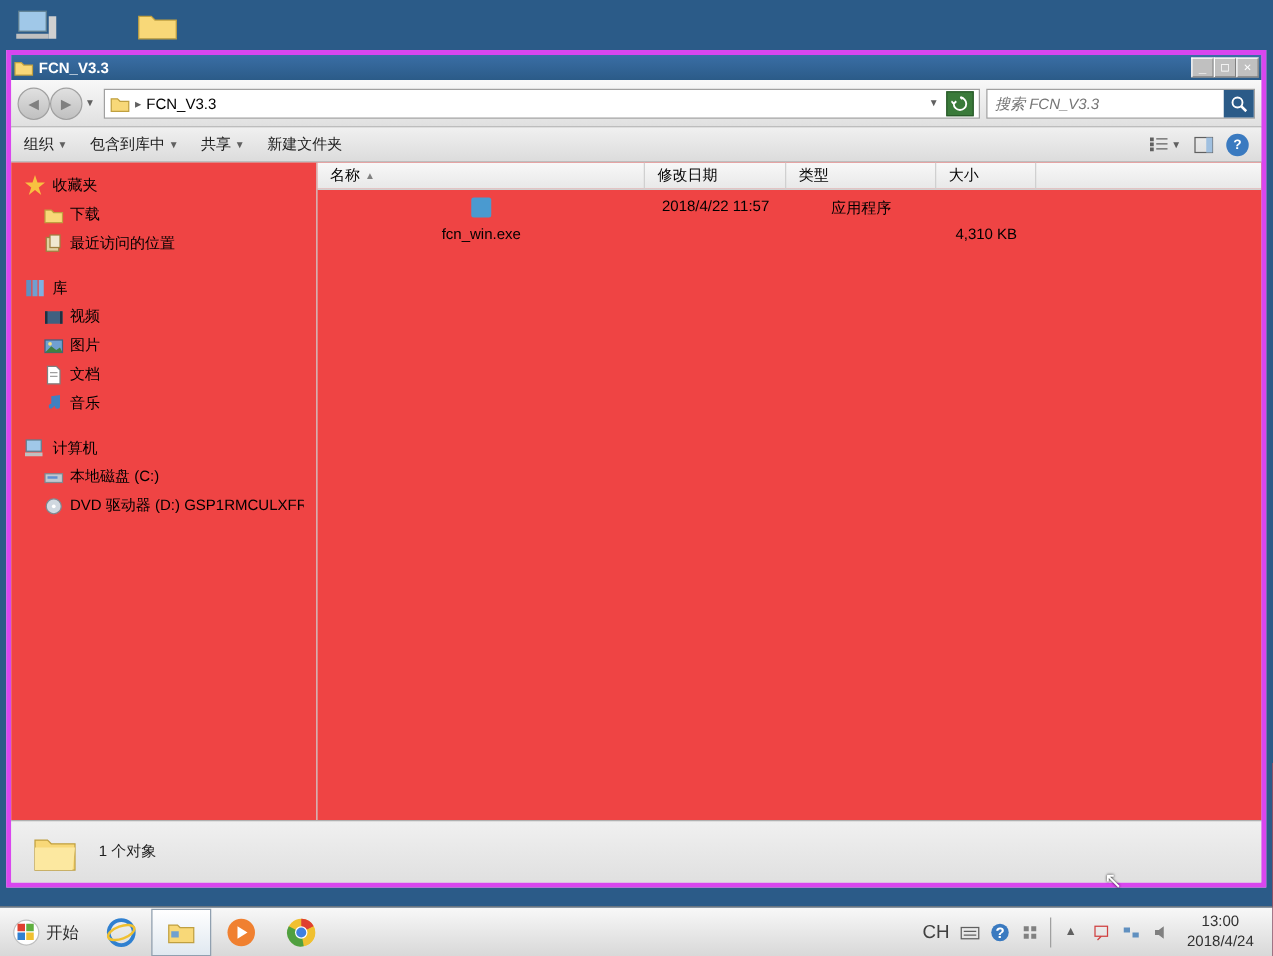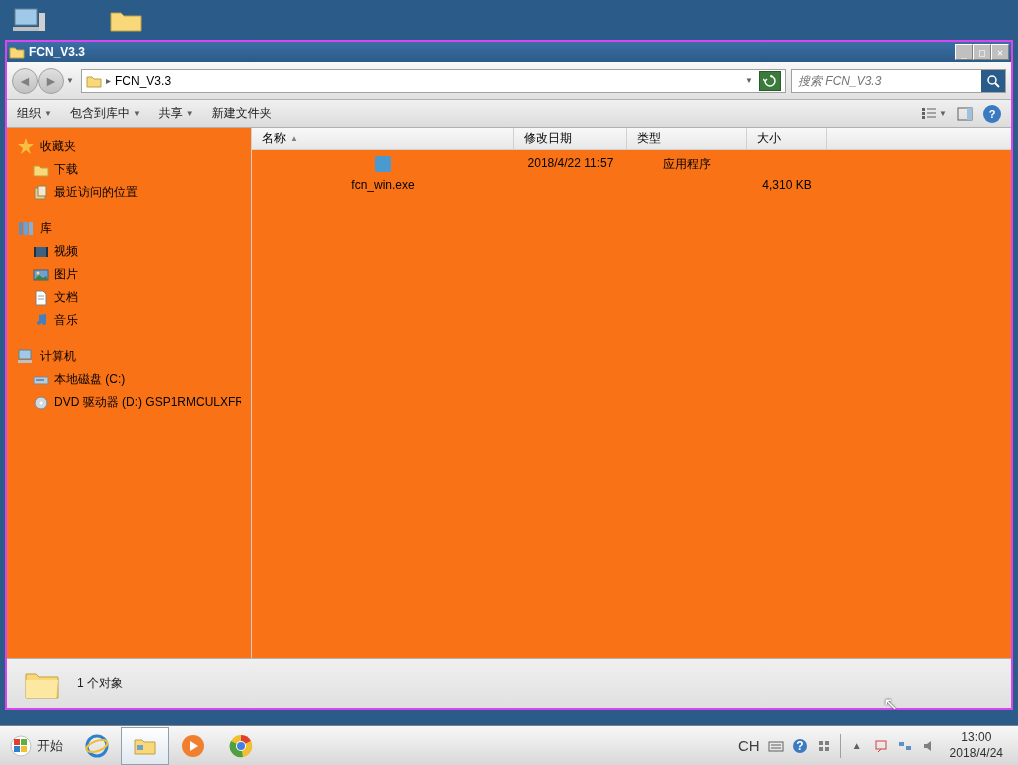--- a/index.html
+++ b/index.html
@@ -4,21 +4,21 @@
 <style>
 * { margin:0; padding:0; box-sizing:border-box; font-family:"Microsoft YaHei","SimSun",Tahoma,sans-serif; font-size:12px; }
 body { width:1018px; height:765px; background:#2b5b88; overflow:hidden; position:relative; }
 
 
 .desktop-icons { position:absolute; top:5px; left:5px; display:flex; gap:50px; }
 .desktop-icon { width:48px; height:35px; display:flex; flex-direction:column; align-items:center; cursor:pointer; }
 .desktop-icon svg { width:40px; height:30px; }
 
 
-.window { position:absolute; top:40px; left:5px; right:5px; bottom:55px; background:#e8e8e8; border:2px solid #d946ef; display:flex; flex-direction:column; }
+.window { position:absolute; top:40px; left:5px; right:5px; bottom:55px; background:#e8e8e8; border:4px solid #d946ef; display:flex; flex-direction:column; }
 .titlebar { height:20px; background:linear-gradient(to bottom,#3a6ea5,#2b5b88); color:#fff; display:flex; align-items:center; padding:0 2px; }
 .titlebar-icon { width:16px; height:16px; margin-right:4px; }
 .titlebar-text { flex:1; font-weight:bold; font-size:12px; }
 .win-btns { display:flex; gap:0; }
 .win-btn { width:18px; height:16px; background:#c0c0c0; border:1px solid #808080; border-top-color:#fff; border-left-color:#fff; display:flex; align-items:center; justify-content:center; cursor:pointer; font-size:10px; font-family:monospace; }
 
 
 .navbar { height:38px; background:linear-gradient(to bottom,#f8f8f8,#e0e0e0); border-bottom:1px solid #b0b0b0; display:flex; align-items:center; padding:0 5px; gap:5px; }
 .nav-btns { display:flex; }
 .nav-btn { width:26px; height:26px; border-radius:50%; background:linear-gradient(to bottom,#e0e0e0,#c0c0c0); border:1px solid #a0a0a0; display:flex; align-items:center; justify-content:center; cursor:pointer; color:#808080; font-size:14px; }
@@ -36,21 +36,21 @@
 
 
 .toolbar { height:28px; background:linear-gradient(to bottom,#f0f0f0,#dcdcdc); border-bottom:1px solid #b0b0b0; display:flex; align-items:center; padding:0 10px; gap:18px; }
 .tb-item { display:flex; align-items:center; gap:3px; cursor:pointer; color:#202020; }
 .tb-dd { font-size:8px; color:#606060; }
 .tb-right { margin-left:auto; display:flex; align-items:center; gap:10px; }
 .tb-view { display:flex; align-items:center; gap:2px; cursor:pointer; }
 .tb-help { width:18px; height:18px; border-radius:50%; background:#3a7ac0; color:#fff; display:flex; align-items:center; justify-content:center; cursor:pointer; font-weight:bold; font-size:11px; }
 
 
-.mainarea { flex:1; display:flex; background:#f97316; overflow:hidden; }
+.mainarea { flex:1; display:flex; background:#ef4444; overflow:hidden; }
 .sidebar { width:245px; border-right:1px solid #d0d0d0; padding:6px 0; overflow:hidden; }
 .side-group { margin-bottom:12px; }
 .side-head { display:flex; align-items:center; gap:5px; padding:3px 10px; cursor:pointer; }
 .side-item { display:flex; align-items:center; gap:5px; padding:3px 10px 3px 26px; cursor:pointer; }
 .side-icon { width:16px; height:16px; flex-shrink:0; }
 .side-icon-lg { width:18px; height:18px; flex-shrink:0; }
 .side-text { white-space:nowrap; overflow:hidden; }
 
 
 .filelist { flex:1; display:flex; flex-direction:column; }

